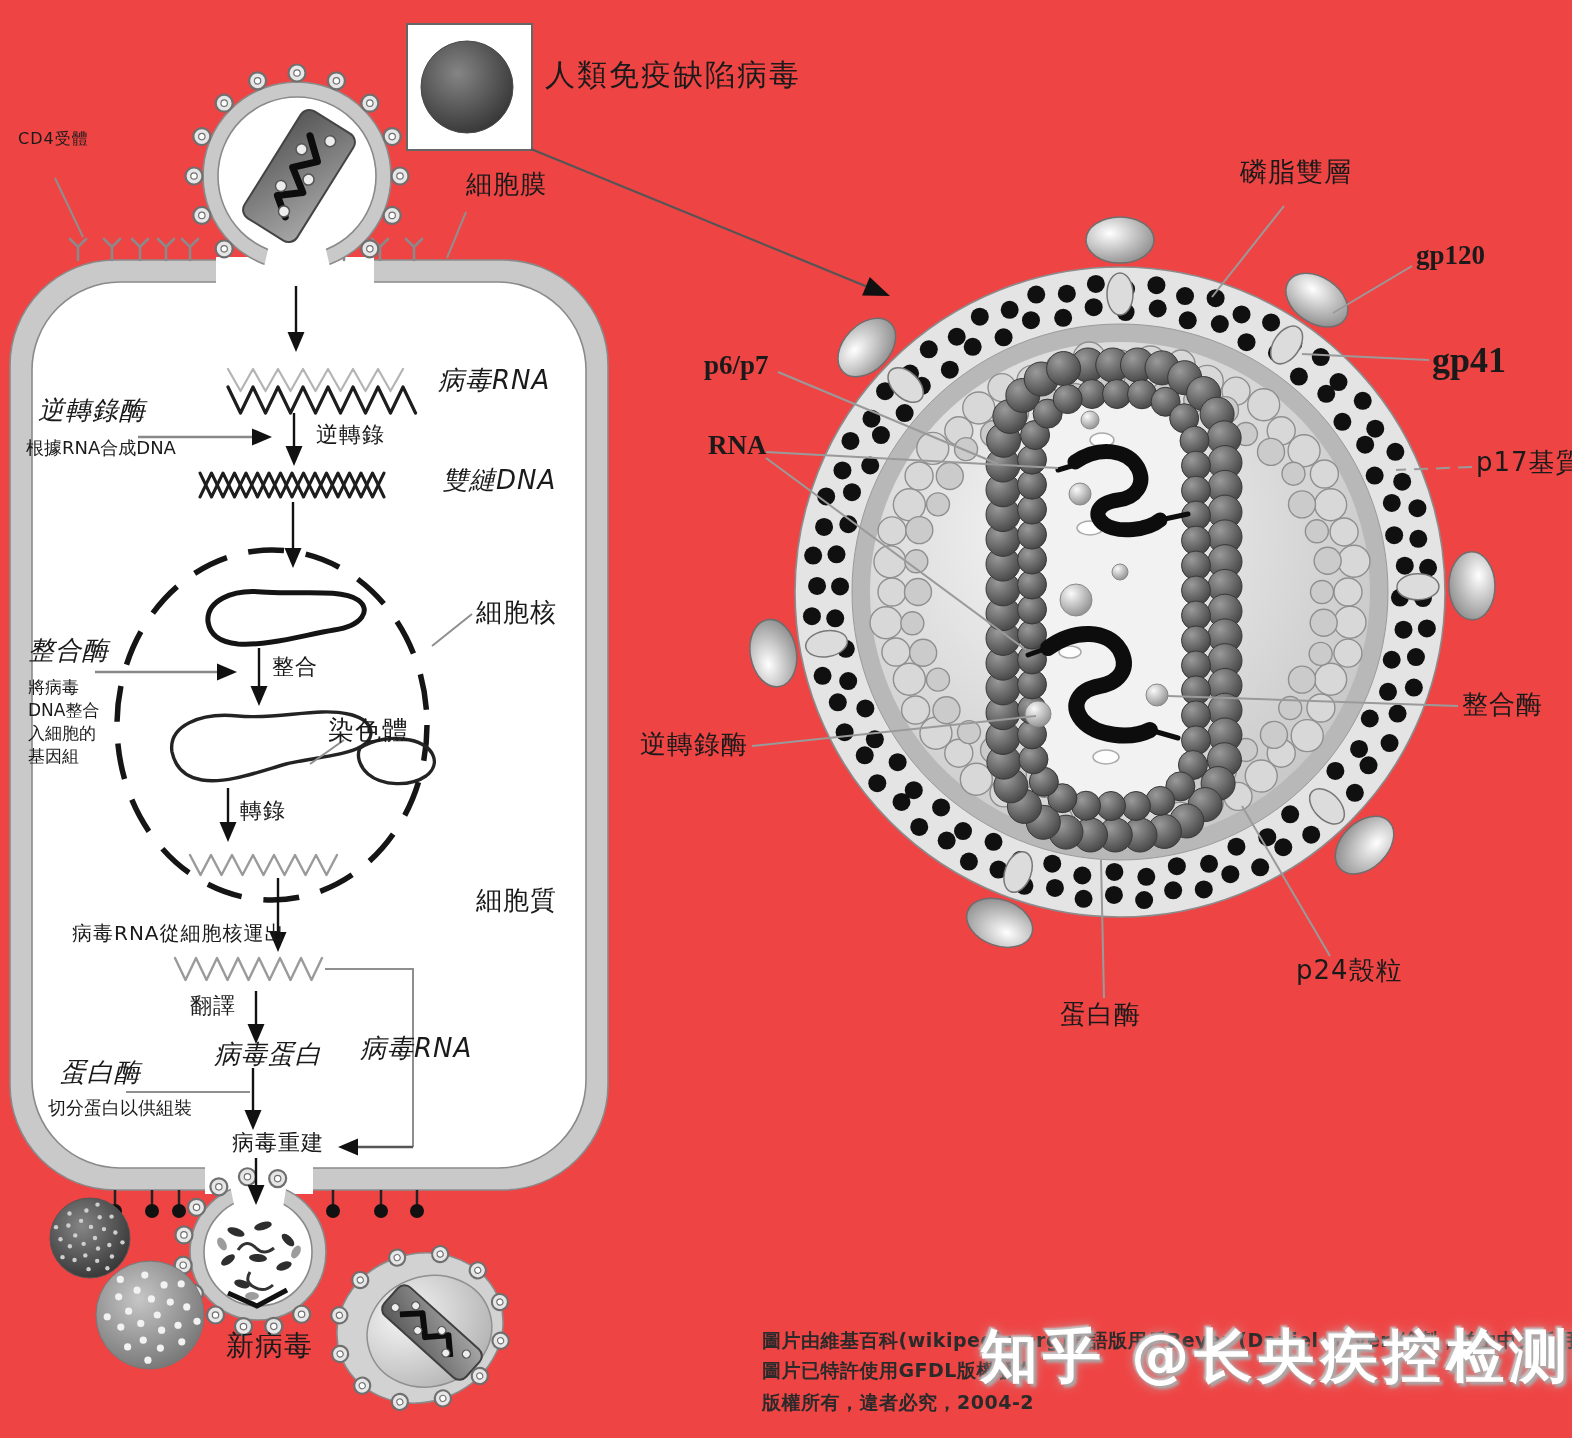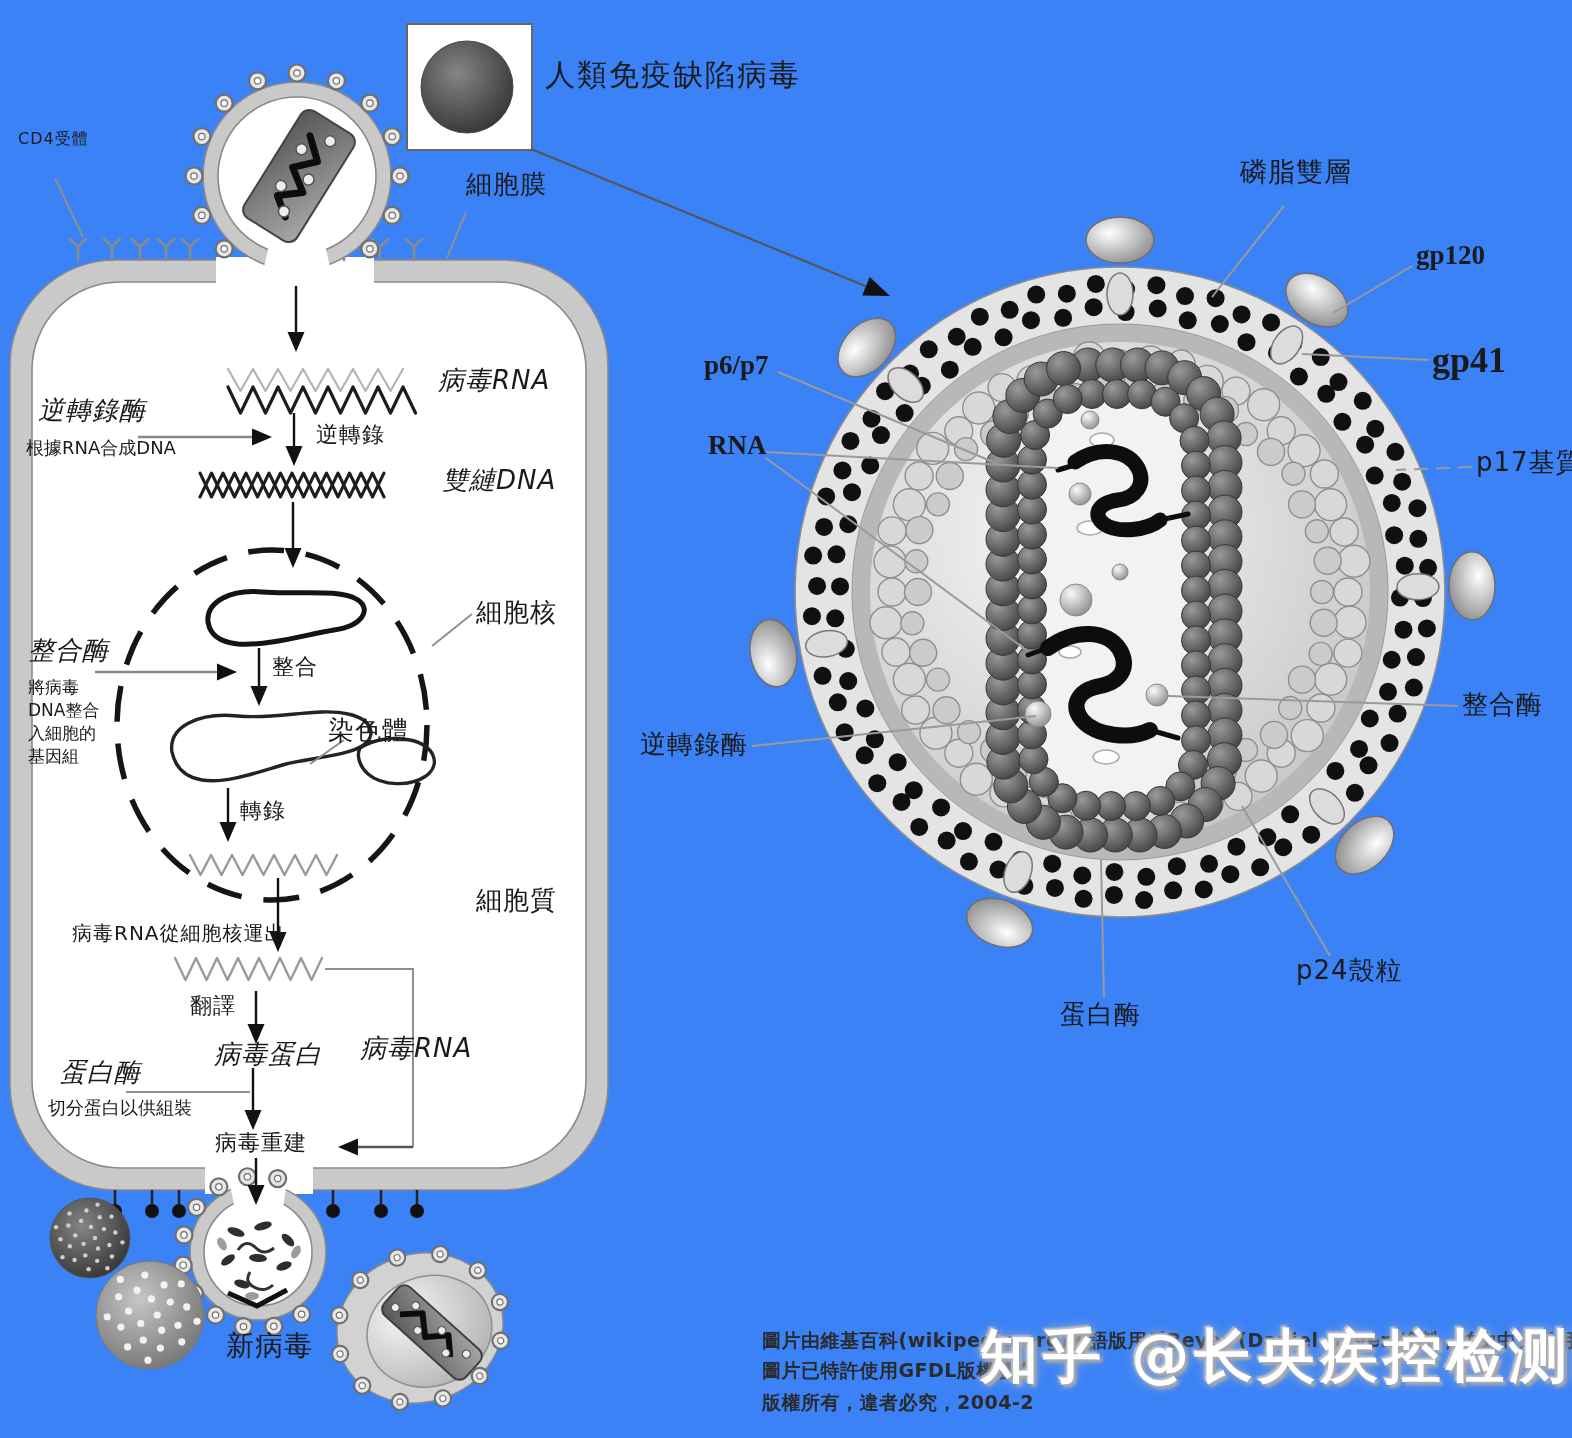--- a/index.html
+++ b/index.html
@@ -1,16 +1,16 @@
 <!DOCTYPE html>
 <html><head>
 <meta charset="utf-8">
 <style>
   html,body{margin:0;padding:0;background:#fff}
-  .canvas{position:relative;width:1572px;height:1438px;overflow:hidden;background:#3b82f6;
+  .canvas{position:relative;width:1572px;height:1438px;overflow:hidden;background:#ef4444;
           font-family:"DejaVu Sans","Liberation Sans",sans-serif;color:#1a1a1a}
   svg{position:absolute;left:0;top:0}
   .lbl{position:absolute;font-size:26px;white-space:pre-line;line-height:1.15;letter-spacing:1px}
   .sm{font-size:18px;letter-spacing:0}
   .xs{font-size:17px;line-height:23px;letter-spacing:0}
   .step{font-size:22px}
   .it{font-style:italic;font-weight:400}
   .serif{font-family:"Liberation Serif","DejaVu Serif",serif;font-weight:600;letter-spacing:0}
   .big{font-size:30px;letter-spacing:2px}
   .nowrap{white-space:nowrap}
@@ -766,21 +766,21 @@
 <div class="lbl step" style="left:272px;top:654px">整合</div>
 <div class="lbl" style="left:328px;top:716px">染色體</div>
 <div class="lbl step" style="left:240px;top:798px">轉錄</div>
 <div class="lbl" style="left:476px;top:886px">細胞質</div>
 <div class="lbl nowrap" style="left:72px;top:922px;font-size:20px">病毒RNA從細胞核運出</div>
 <div class="lbl step" style="left:190px;top:993px">翻譯</div>
 <div class="lbl it nowrap" style="left:214px;top:1040px">病毒蛋白</div>
 <div class="lbl it nowrap" style="left:360px;top:1034px">病毒RNA</div>
 <div class="lbl it" style="left:60px;top:1058px">蛋白酶</div>
 <div class="lbl sm nowrap" style="left:48px;top:1098px">切分蛋白以供組裝</div>
-<div class="lbl step nowrap" style="left:215px;top:1130px">病毒重建</div>
+<div class="lbl step nowrap" style="left:232px;top:1130px">病毒重建</div>
 <div class="lbl nowrap" style="left:226px;top:1330px;font-size:28px">新病毒</div>
 
 <div class="lbl nowrap" style="left:1240px;top:156px;font-size:27px">磷脂雙層</div>
 <div class="lbl serif nowrap" style="left:1416px;top:240px;font-size:27px">gp120</div>
 <div class="lbl serif nowrap" style="left:1432px;top:340px;font-size:36px">gp41</div>
 <div class="lbl nowrap" style="left:1476px;top:448px">p17基質蛋</div>
 <div class="lbl serif nowrap" style="left:704px;top:350px;font-size:27px">p6/p7</div>
 <div class="lbl serif nowrap" style="left:708px;top:430px;font-size:27px">RNA</div>
 <div class="lbl nowrap" style="left:1462px;top:690px">整合酶</div>
 <div class="lbl nowrap" style="left:640px;top:730px">逆轉錄酶</div>

